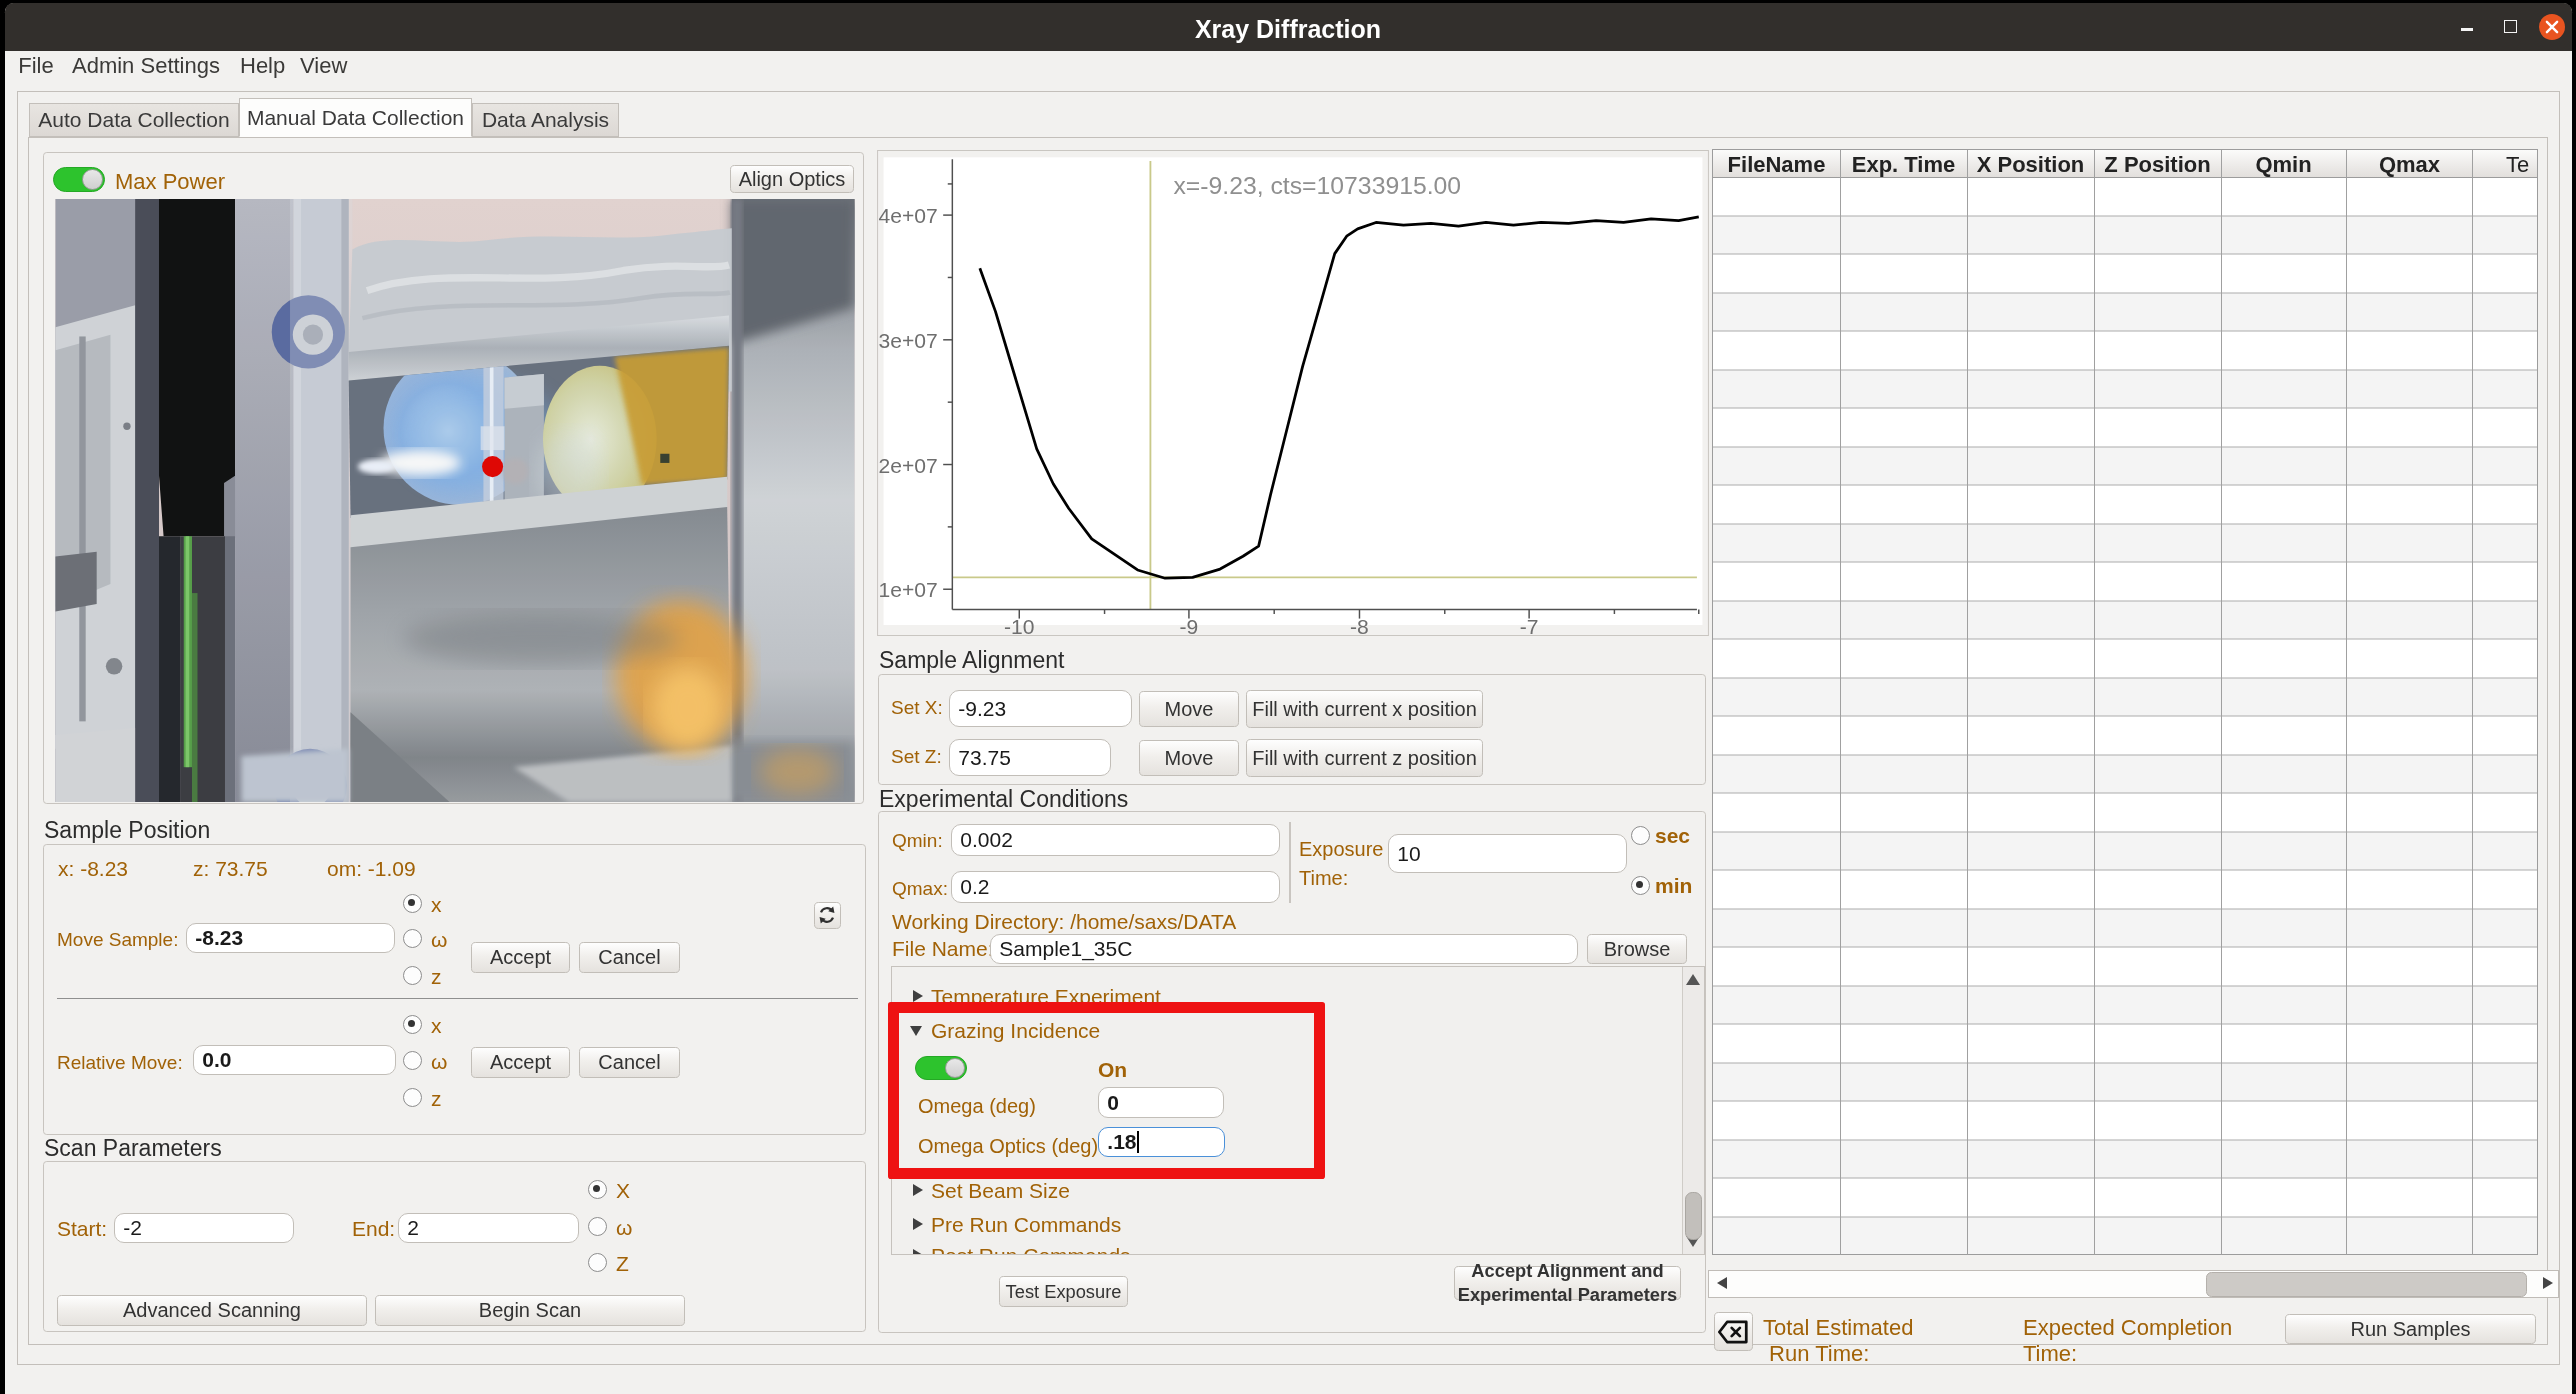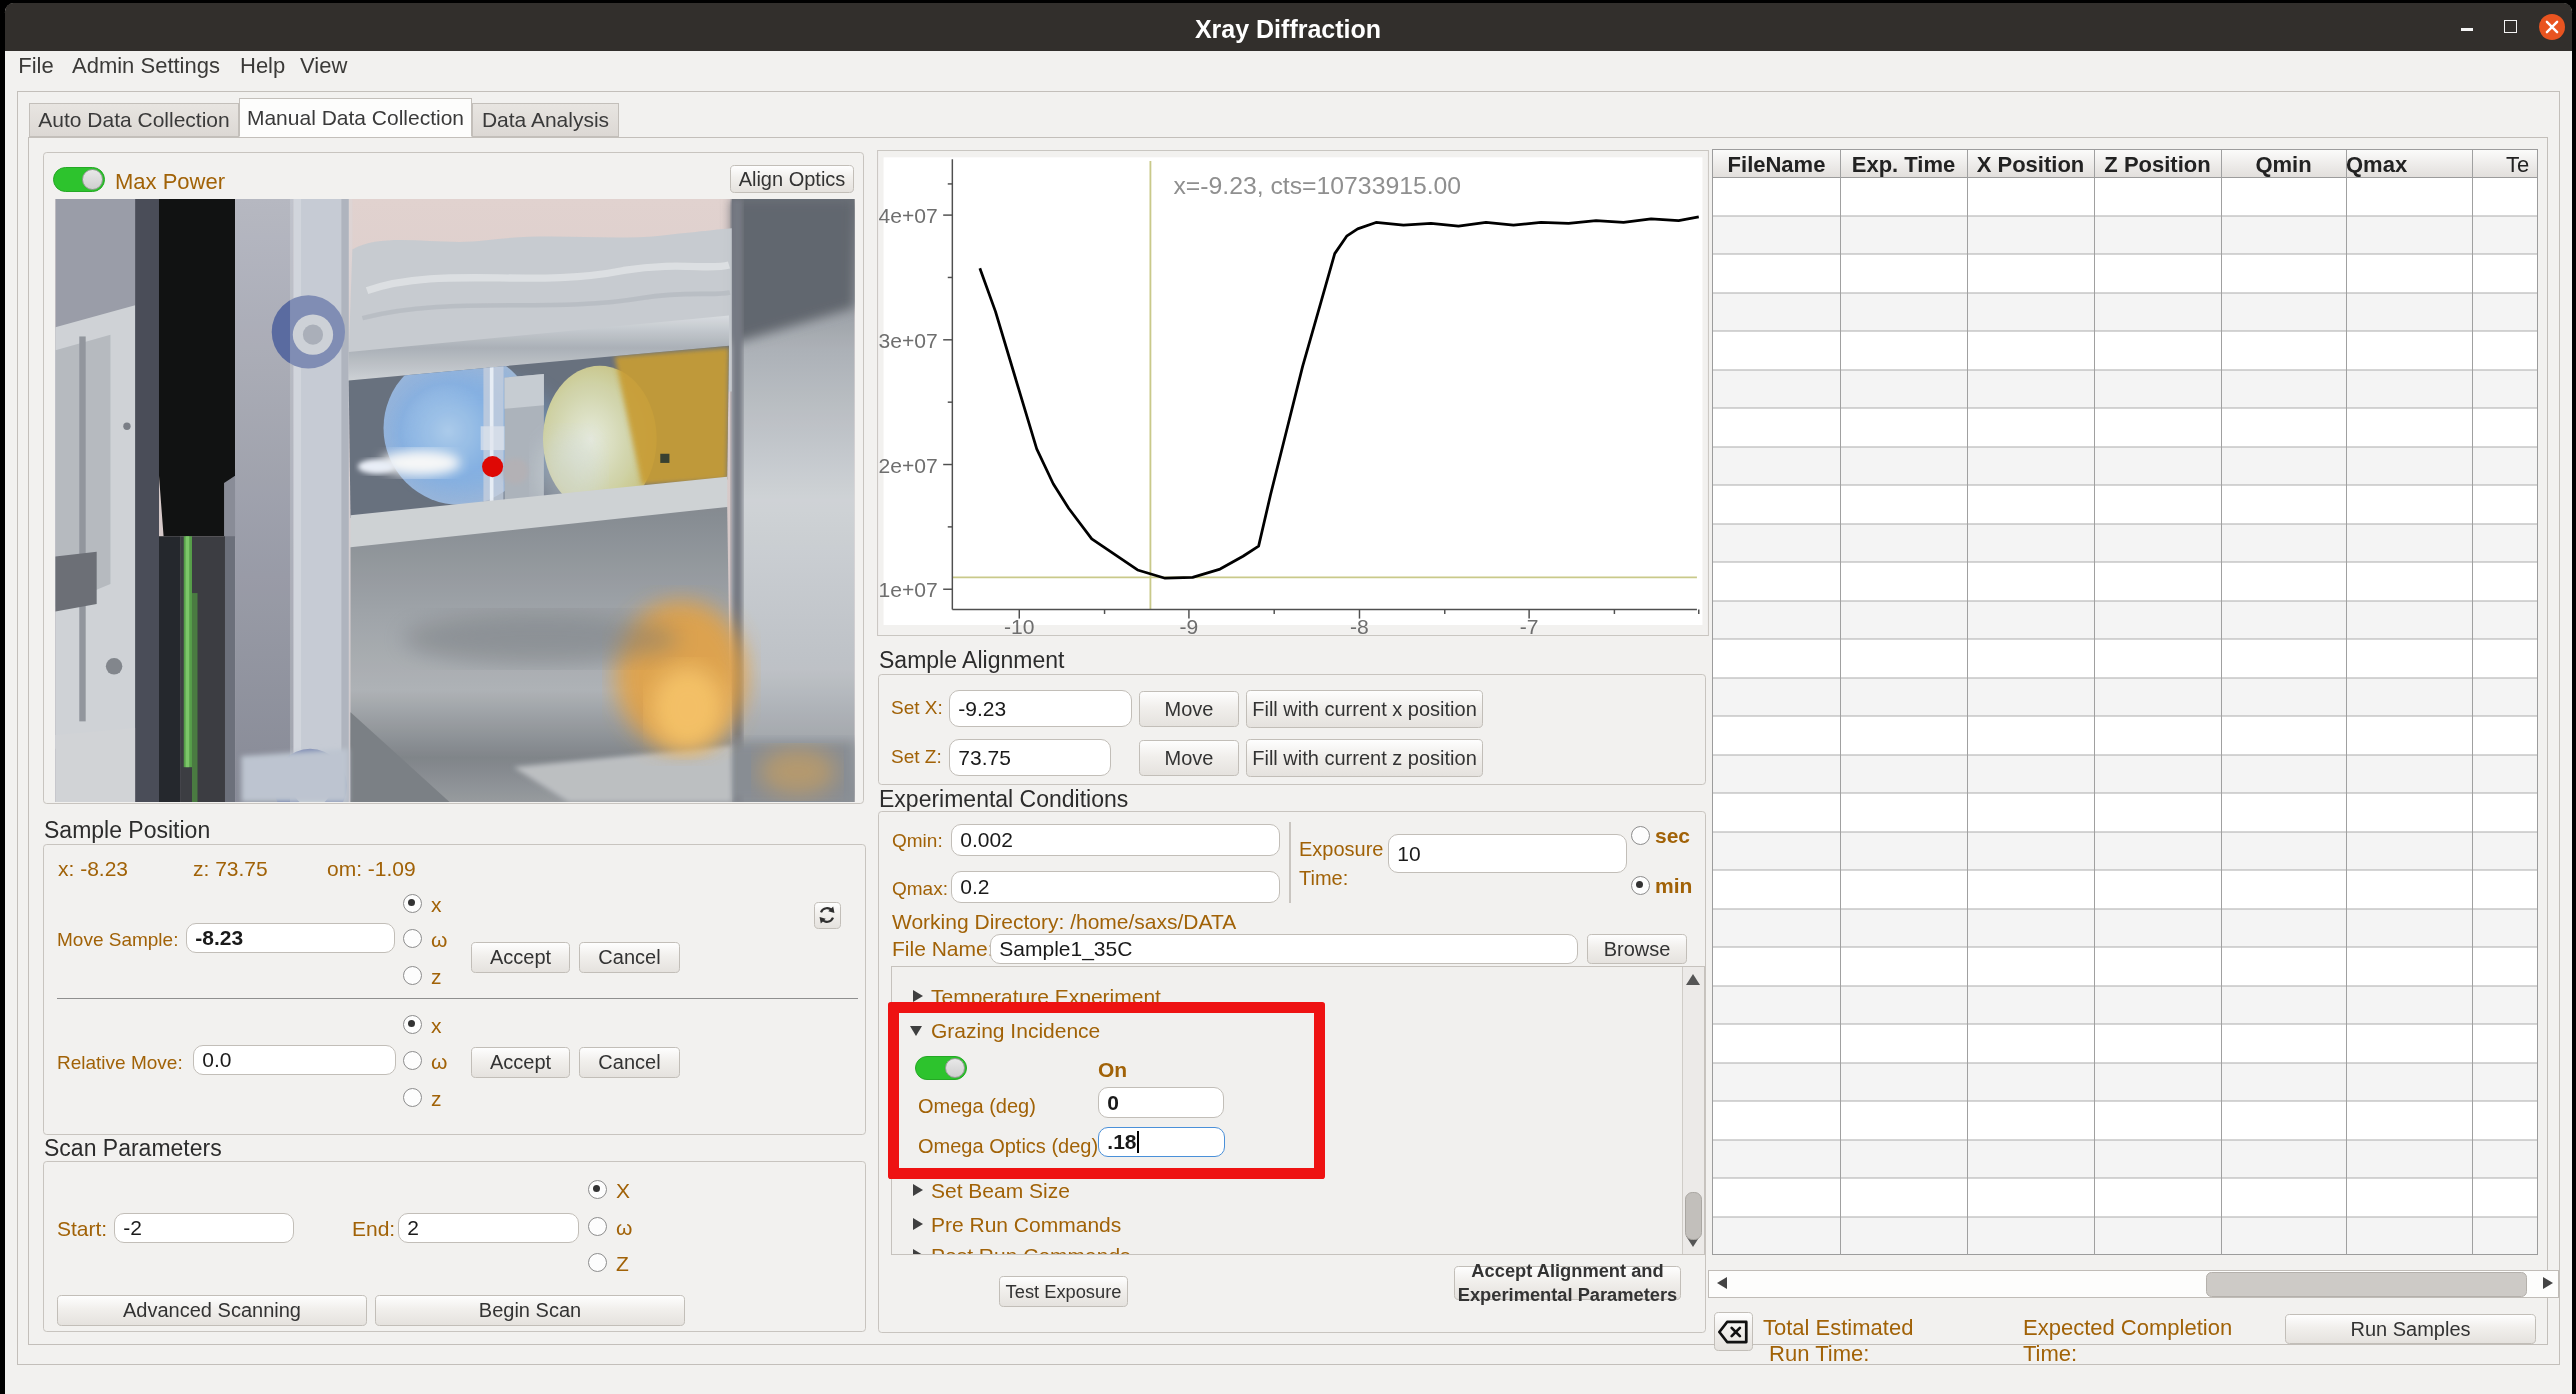--- a/index.html
+++ b/index.html
@@ -189,21 +189,21 @@
       <path d="M4.4 8.0 A7 7 0 0 1 16.6 6.4" fill="none" stroke="#2e2e2e" stroke-width="2.4"></path>
       <path d="M17.6 14.0 A7 7 0 0 1 5.4 15.6" fill="none" stroke="#2e2e2e" stroke-width="2.4"></path>
       <path d="M17.8 1.6 L19.2 8.8 L12.4 7.0 Z" fill="#2e2e2e"></path>
       <path d="M4.2 20.4 L2.8 13.2 L9.6 15.0 Z" fill="#2e2e2e"></path>
     </svg>
   </div>
 <div class="abs" style="left:57px;top:998px;width:801px;height:0.9px;background:#8f8f8f"></div>
 <div class="rad sel" style="left:403px;top:1015px"></div>
 <div class="lbl" style="left:431px;top:1014px">x</div>
 <div class="lbl" style="left:57px;top:1052px;font-size:19px">Relative Move:</div>
-<div class="inp" style="left:193px;top:1045px;width:203px;height:30px;font-weight:normal">0.0</div>
+<div class="inp" style="left:193px;top:1045px;width:203px;height:30px;font-weight:bold">0.0</div>
 <div class="rad" style="left:403px;top:1051px"></div>
 <div class="lbl" style="left:431px;top:1050px">ω</div>
 <div class="btn" style="left:471px;top:1047px;width:99px;height:31px">Accept</div>
 <div class="btn" style="left:579px;top:1047px;width:101px;height:31px">Cancel</div>
 <div class="rad" style="left:403px;top:1088px"></div>
 <div class="lbl" style="left:431px;top:1087px">z</div>
 
 <div class="h" style="left:44px;top:1135px">Scan Parameters</div>
 <div class="gb" style="left:43px;top:1161px;width:823px;height:171px"></div>
 <div class="rad sel" style="left:588px;top:1180px"></div>
@@ -324,21 +324,21 @@
   <div class="abs" style="left:254px;top:0;width:0.9px;height:1105px;background:#a0a0a0"></div>
   <div class="abs" style="left:381px;top:0;width:0.9px;height:1105px;background:#a0a0a0"></div>
   <div class="abs" style="left:508px;top:0;width:0.9px;height:1105px;background:#a0a0a0"></div>
   <div class="abs" style="left:633px;top:0;width:0.9px;height:1105px;background:#a0a0a0"></div>
   <div class="abs" style="left:759px;top:0;width:0.9px;height:1105px;background:#a0a0a0"></div>
   <div class="abs" style="left:0;top:1.8px;width:127px;text-align:center;font-size:22px;font-weight:bold;color:#222">FileName</div>
   <div class="abs" style="left:127px;top:1.8px;width:127px;text-align:center;font-size:22px;font-weight:bold;color:#222">Exp. Time</div>
   <div class="abs" style="left:254px;top:1.8px;width:127px;text-align:center;font-size:22px;font-weight:bold;color:#222">X Position</div>
   <div class="abs" style="left:381px;top:1.8px;width:127px;text-align:center;font-size:22px;font-weight:bold;color:#222">Z Position</div>
   <div class="abs" style="left:508px;top:1.8px;width:125px;text-align:center;font-size:22px;font-weight:bold;color:#222">Qmin</div>
-  <div class="abs" style="left:633px;top:1.8px;width:127px;text-align:left;font-size:22px;font-weight:bold;color:#222">Qmax</div>
+  <div class="abs" style="left:633px;top:1.8px;width:127px;text-align:center;font-size:22px;font-weight:bold;color:#222">Qmax</div>
   <div class="abs" style="left:785px;top:1.8px;width:39px;text-align:center;font-size:22px;font-weight:normal;color:#222">Te</div>
 </div>
 
 <div class="abs" style="left:1708px;top:1270px;width:851px;height:28.4px;border:0.9px solid #c0bcb7;background:#fdfdfc"></div>
 <div class="abs" style="left:1717px;top:1277px;width:0;height:0;border-right:10px solid #444;border-top:6.4px solid transparent;border-bottom:6.4px solid transparent"></div>
 <div class="abs" style="left:2543px;top:1277px;width:0;height:0;border-left:10px solid #444;border-top:6.4px solid transparent;border-bottom:6.4px solid transparent"></div>
 <div class="abs" style="left:2206px;top:1272px;width:321px;height:25px;background:#cdcac6;border:0.9px solid #b4b0ab;border-radius:5.5px"></div>
 
 <div class="btn" style="left:1714px;top:1312px;width:39px;height:39px">
     <svg width="31" height="24" viewBox="0 0 34 26">

